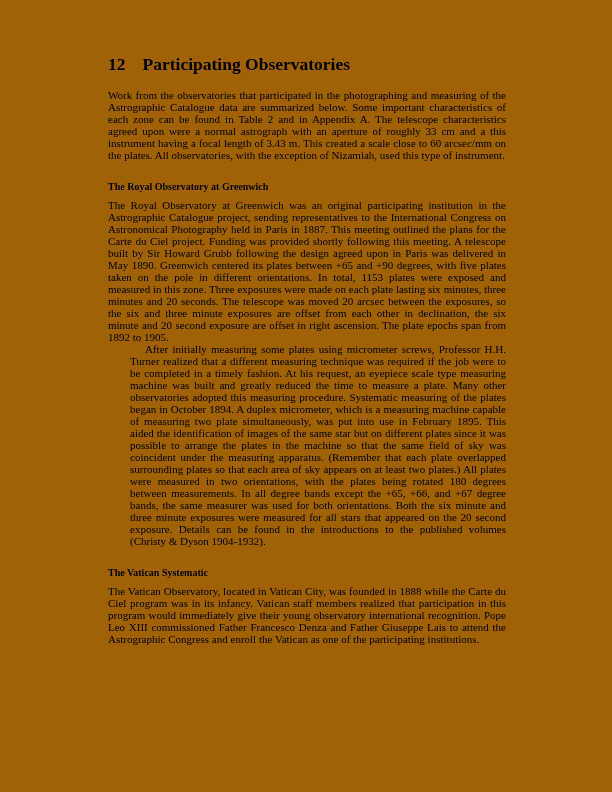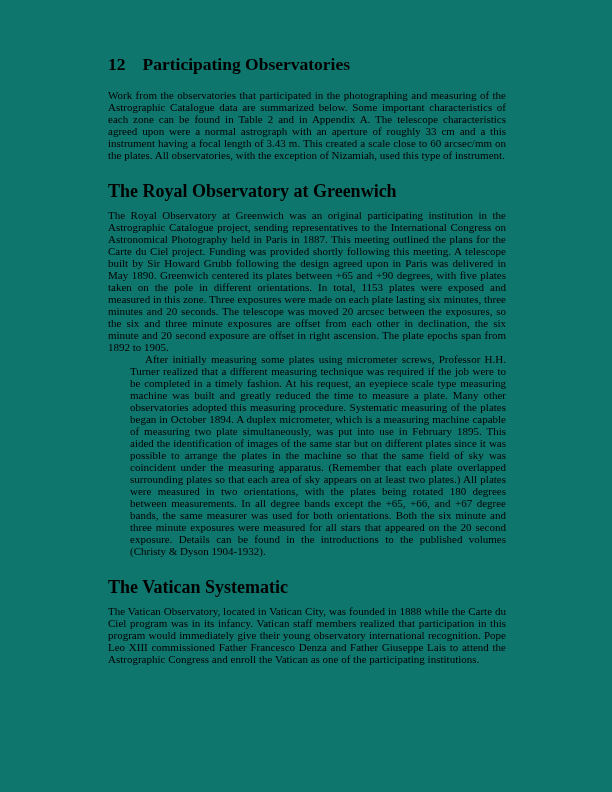--- a/index.html
+++ b/index.html
@@ -2,42 +2,42 @@
 <html><head>
 <meta charset="utf-8">
 <style>
   * { margin: 0; padding: 0; box-sizing: border-box; }
   html, body { background: #ffffff; }
   .page {
     position: relative;
     width: 612px;
     height: 792px;
     margin: 0 auto;
-    background: #0f766e;
+    background: #a16207;
     color: #000000;
     font-family: "Liberation Serif", serif;
     padding: 54px 106px 0 108px;
     overflow: hidden;
   }
   .section-heading {
     font-size: 17.5px;
     font-weight: bold;
     margin-bottom: 14px;
     white-space: nowrap;
   }
   .section-heading .section-number { margin-right: 17px; }
   .body-text {
     font-size: 11px;
     line-height: 12px;
     text-align: justify;
   }
   p.para { margin: 0; }
   p.para.indent { text-indent: 15px; margin-left: 22px; }
   .subsection-heading {
-    font-size: 18px;
+    font-size: 10px;
     font-weight: bold;
     margin-top: 20px;
     margin-bottom: 7px;
   }
   .intro-block { margin-top: 0; }
   .page-number {
     position: absolute;
     top: 723px;
     left: 108px;
     width: 398px;

